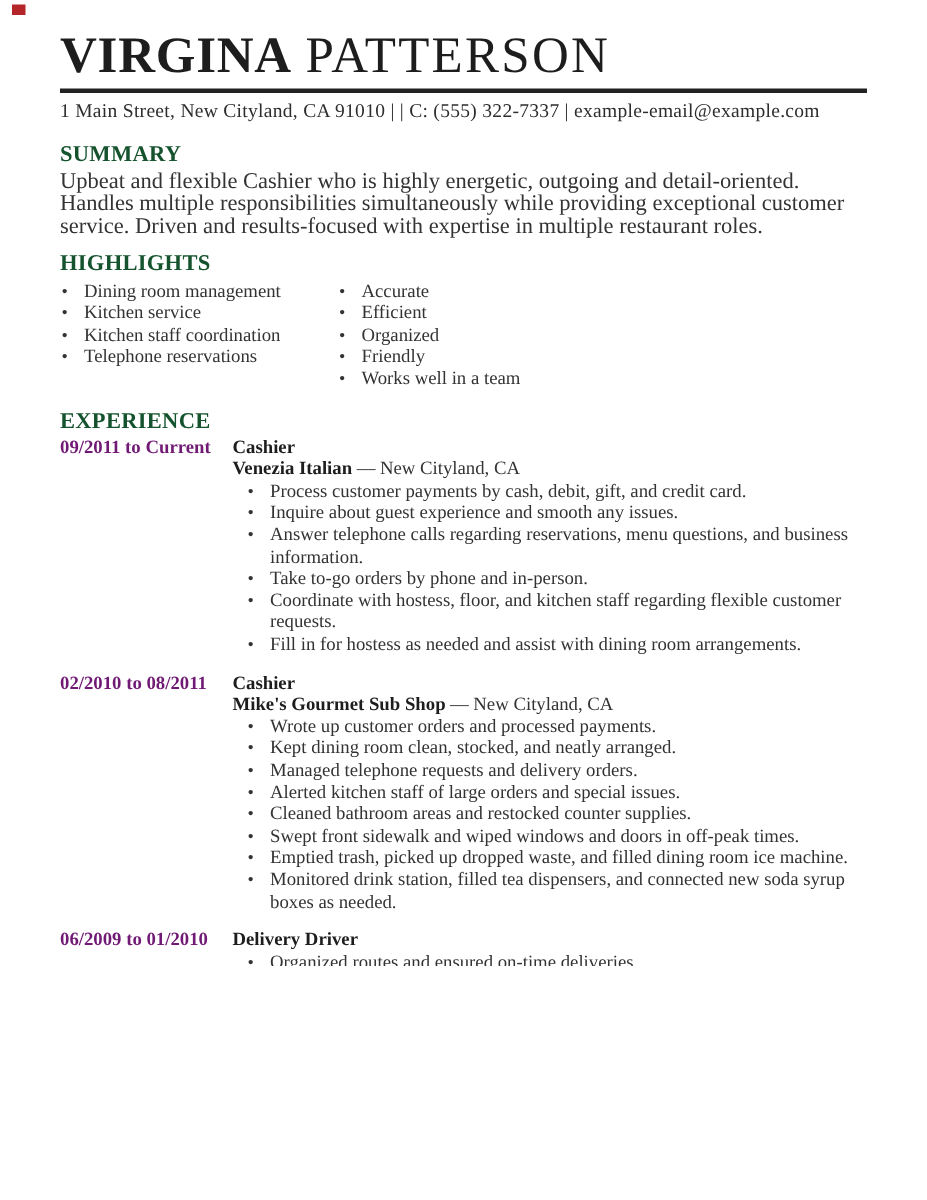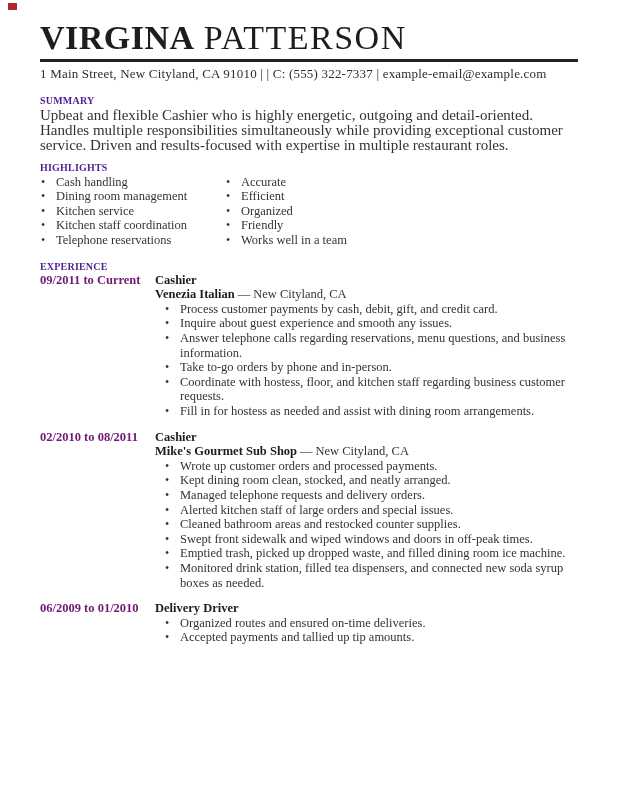--- a/index.html
+++ b/index.html
@@ -39,23 +39,23 @@
     margin-top: 3px;
   }
   .contact {
     font-size: 13px;
     color: #2d2d2d;
     margin-top: 4px;
     letter-spacing: 0.2px;
   }
   
   .section-heading {
-    font-size: 10px;
+    font-size: 15px;
     font-weight: 700;
-    color: #4c1d95;
+    color: #14532d;
     letter-spacing: 0.2px;
   }
   .summary-heading { margin-top: 13px; }
   .summary-text {
     font-size: 15px;
     line-height: 15px;
     margin-top: 2px;
     max-width: 540px;
   }
   
@@ -120,21 +120,20 @@
     </div>
     <div class="header-rule"></div>
     <div class="contact">1 Main Street, New Cityland, CA 91010 | | C: (555) 322-7337 | example-email@example.com</div>
 
     <div class="section-heading summary-heading">SUMMARY</div>
     <div class="summary-text">Upbeat and flexible Cashier who is highly energetic, outgoing and detail-oriented. Handles multiple responsibilities simultaneously while providing exceptional customer service. Driven and results-focused with expertise in multiple restaurant roles.</div>
 
     <div class="section-heading highlights-heading">HIGHLIGHTS</div>
     <div class="hl-row">
       <ul class="bullets hl-col1">
-        <li>Cash handling</li>
         <li>Dining room management</li>
         <li>Kitchen service</li>
         <li>Kitchen staff coordination</li>
         <li>Telephone reservations</li>
       </ul>
       <ul class="bullets hl-col2">
         <li>Accurate</li>
         <li>Efficient</li>
         <li>Organized</li>
         <li>Friendly</li>
@@ -149,21 +148,21 @@
       <div class="job-main">
         <div class="job-title">Cashier</div>
         <div class="job-company-line">
           <span class="job-company">Venezia Italian</span><span class="job-dash">—</span><span class="job-location">New Cityland, CA</span>
         </div>
         <ul class="bullets">
           <li>Process customer payments by cash, debit, gift, and credit card.</li>
           <li>Inquire about guest experience and smooth any issues.</li>
           <li>Answer telephone calls regarding reservations, menu questions, and business information.</li>
           <li>Take to-go orders by phone and in-person.</li>
-          <li>Coordinate with hostess, floor, and kitchen staff regarding business customer requests.</li>
+          <li>Coordinate with hostess, floor, and kitchen staff regarding flexible customer requests.</li>
           <li>Fill in for hostess as needed and assist with dining room arrangements.</li>
         </ul>
       </div>
     </div>
 
     <div class="job">
       <div class="job-dates">02/2010 to 08/2011</div>
       <div class="job-main">
         <div class="job-title">Cashier</div>
         <div class="job-company-line">

